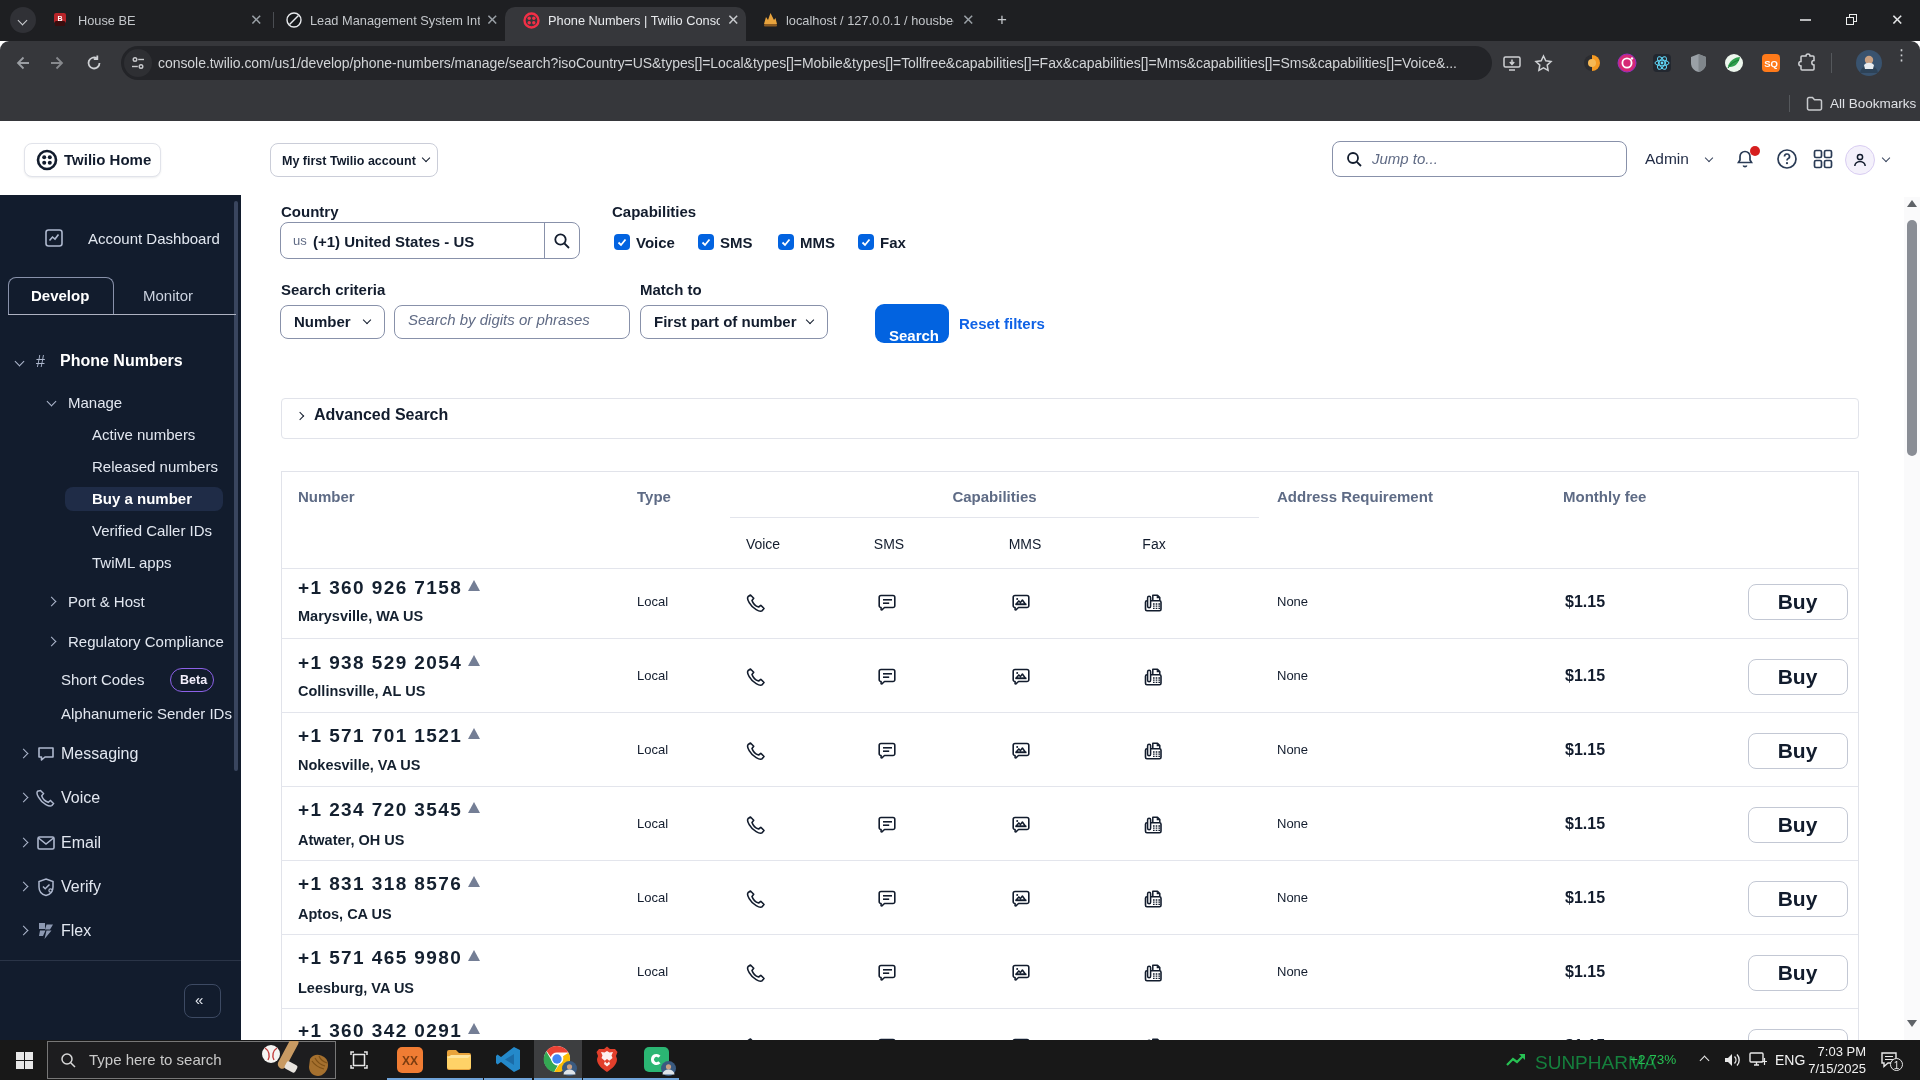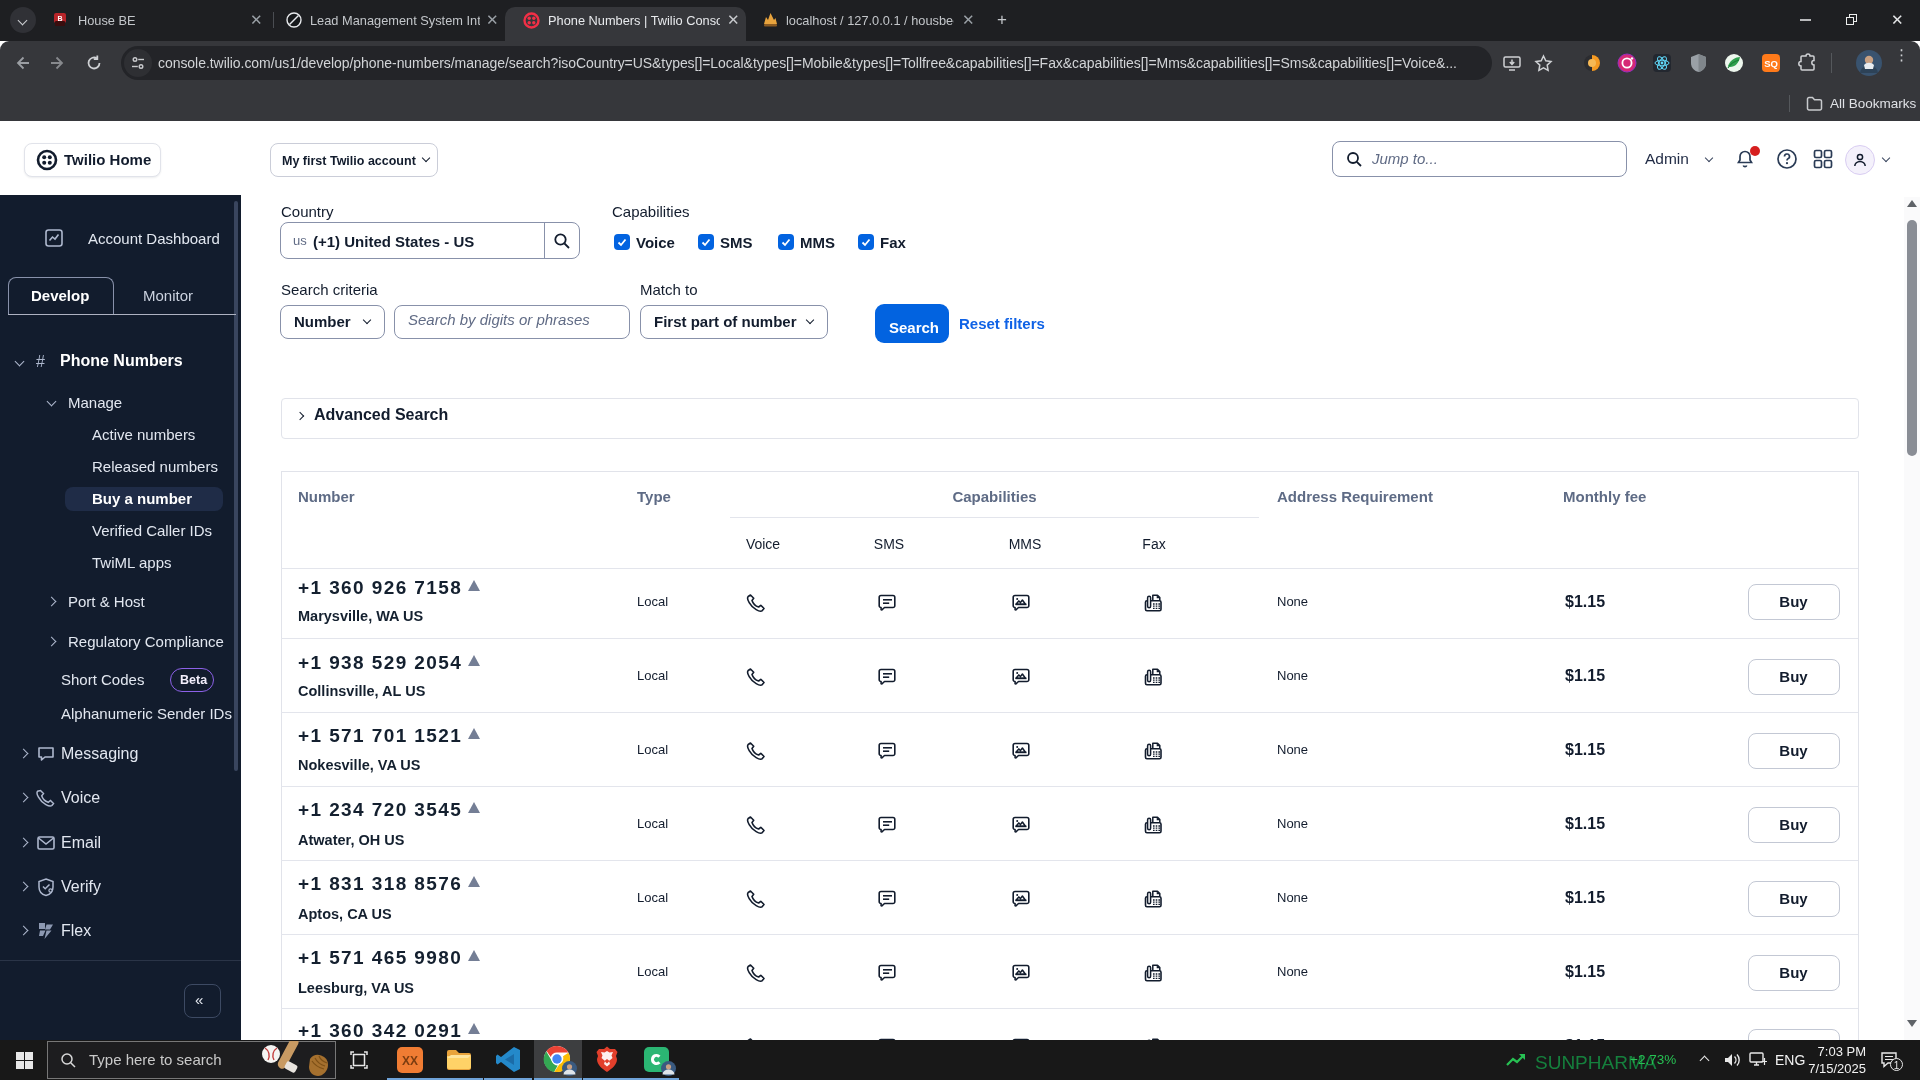--- a/index.html
+++ b/index.html
@@ -19,30 +19,30 @@
 
 #page{left:0;top:121px;width:1920px;height:919px;background:#bef264}
 #thdr{left:0;top:0;width:1920px;height:74px;background:#fff}
 .hbtn{border:1px solid #e1e3ea;border-radius:8px;background:#fff;box-shadow:0 1px 2px rgba(18,28,45,.08)}
 #sidebar{left:0;top:74px;width:241px;height:845px;background:#121c2d;color:#e6eaf1}
 .snav{font-size:15px;color:#e2e7f0;white-space:nowrap}
 .schev{display:inline-block;width:7px;height:7px;border-right:1.6px solid #aeb8ce;border-bottom:1.6px solid #aeb8ce}
 .chevd{transform:rotate(45deg)}
 .chevr{transform:rotate(-45deg)}
 #content{left:241px;top:74px;width:1679px;height:845px;background:#fff}
-.lbl{font-size:15px;font-weight:400;color:#121c2d}
+.lbl{font-size:15px;font-weight:700;color:#121c2d}
 .inp{background:#fff;border:1px solid #8891aa;border-radius:8px}
 .cbx{width:16px;height:16px;background:#0263e0;border-radius:4px}
 .cblbl{font-size:15px;font-weight:700;color:#121c2d}
 .hdrcell{font-size:15px;font-weight:700;color:#5e6b85}
 .rowline{height:1px;background:#e3e5ec;left:0;width:1577px}
 .num{font-size:19px;font-weight:700;color:#14202f;letter-spacing:1.4px;white-space:nowrap}
 .loc{font-size:14.5px;font-weight:700;color:#14202f;white-space:nowrap}
 .cell{font-size:13px;color:#121c2d;white-space:nowrap}
-.buy{width:92px;height:36px;border:1px solid #c3c8d4;border-radius:8px;background:#fff;font-size:15px;font-weight:700;color:#121c2d;text-align:center;line-height:34px}
+.buy{width:100px;height:36px;border:1px solid #c3c8d4;border-radius:8px;background:#fff;font-size:21px;font-weight:700;color:#121c2d;text-align:center;line-height:34px}
 .tri{width:0;height:0;border-left:6.5px solid transparent;border-right:6.5px solid transparent;border-bottom:11px solid #747e95}
 
 #taskbar{left:0;top:1040px;width:1920px;height:40px;background:#181818}
 </style>
 </head>
 <body>
 
 <div class="a" id="tabstrip"></div>
 <div class="a" id="toolbar"></div>
 <div class="a" id="bookbar"></div>
@@ -323,21 +323,21 @@
     <div class="a inp" style="left:39px;top:110px;width:105px;height:34px"></div>
     <div class="a" style="left:53px;top:118px;font-size:15px;font-weight:700;color:#121c2d">Number</div>
     <div class="a schev chevd" style="left:123px;top:122px;border-color:#121c2d;width:6px;height:6px"></div>
     <div class="a inp" style="left:153px;top:110px;width:236px;height:34px"></div>
     <div class="a" style="left:167px;top:116px;font-size:15px;font-style:italic;color:#606b85">Search by digits or phrases</div>
     <div class="a lbl" style="left:399px;top:86px">Match to</div>
     <div class="a inp" style="left:399px;top:110px;width:188px;height:34px"></div>
     <div class="a" style="left:413px;top:118px;font-size:15px;font-weight:700;color:#121c2d">First part of number</div>
     <div class="a schev chevd" style="left:566px;top:122px;border-color:#121c2d;width:6px;height:6px"></div>
     <div class="a" style="left:634px;top:109px;width:74px;height:39px;background:#0263e0;border-radius:9px"></div>
-    <div class="a" style="left:648px;top:124px;font-size:15px;font-weight:700;color:#fff">Search</div>
+    <div class="a" style="left:648px;top:132px;font-size:15px;font-weight:700;color:#fff">Search</div>
     <div class="a" style="left:718px;top:120px;font-size:15px;font-weight:700;color:#0f62e6">Reset filters</div>
 
     <div class="a" style="left:40px;top:203px;width:1578px;height:41px;border:1px solid #e1e3ea;border-radius:4px"></div>
     <div class="a schev chevr" style="left:56px;top:218px;border-color:#121c2d;width:6px;height:6px"></div>
     <div class="a" style="left:73px;top:211px;font-size:16px;font-weight:700;color:#121c2d">Advanced Search</div>
 
     <div class="a" style="left:40px;top:276px;width:1578px;height:569px;border:1px solid #e1e3ea;border-bottom:none"></div>
     <div class="a hdrcell" style="left:57px;top:293px">Number</div>
     <div class="a hdrcell" style="left:396px;top:293px">Type</div>
     <div class="a hdrcell" style="left:489px;top:293px;width:529px;text-align:center">Capabilities</div>

